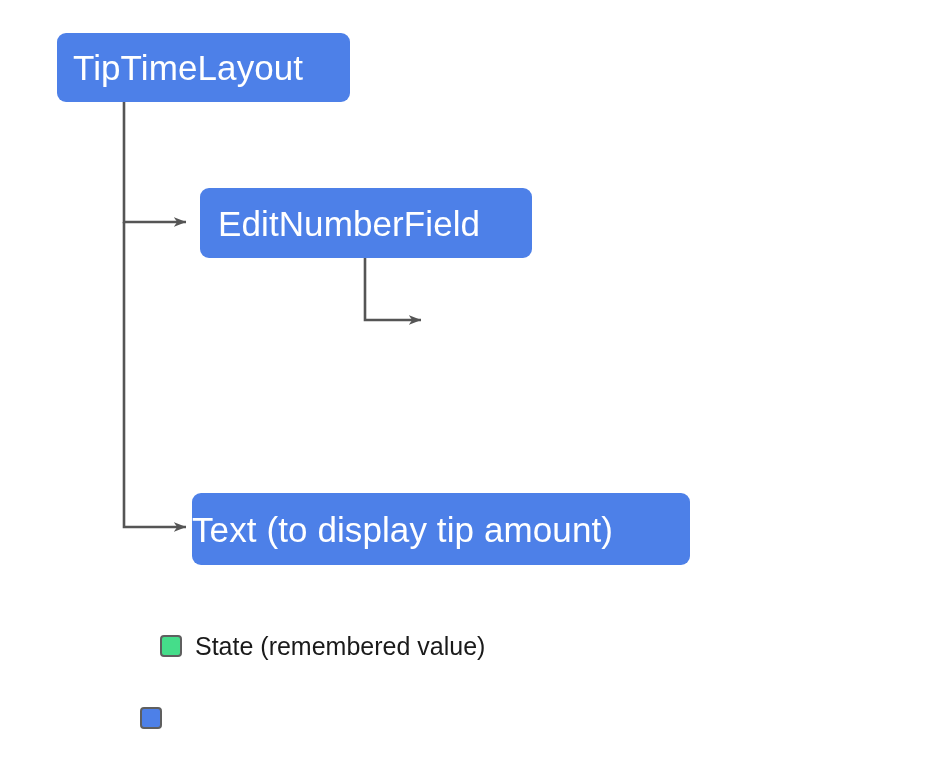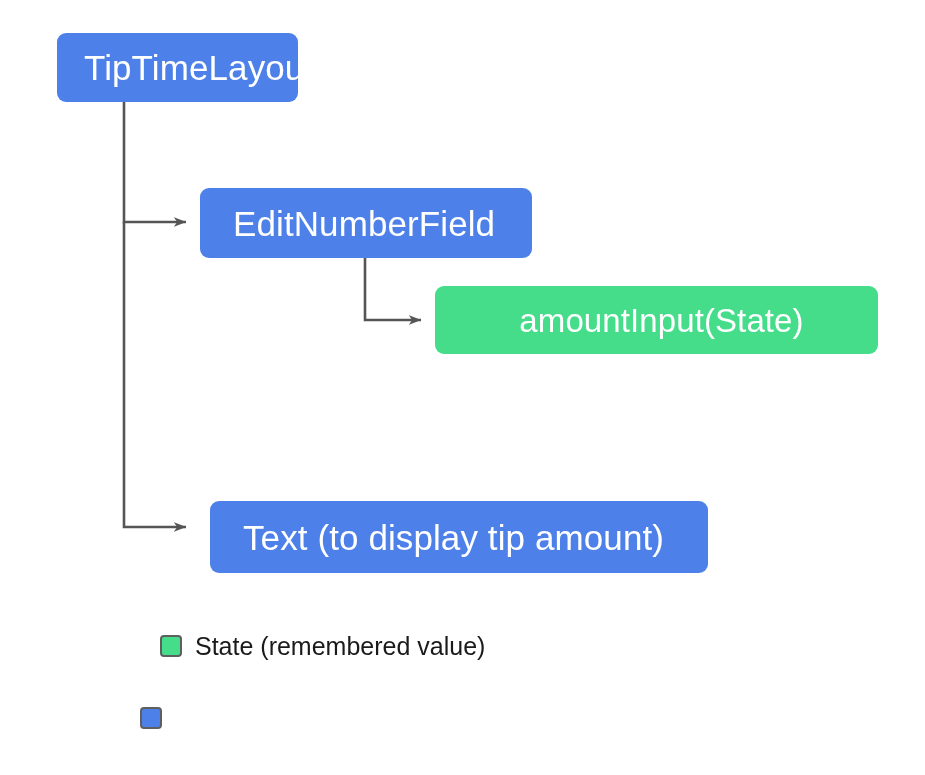--- a/index.html
+++ b/index.html
@@ -56,50 +56,48 @@
   }
 
   .node-label {
     display: block;
   }
 
   
   #node-tiptimelayout {
     left: 57px;
     top: 33px;
-    width: 241px;
+    width: 293px;
     height: 69px;
     font-size: 35px;
-    padding-left: 27px;
+    padding-left: 16px;
   }
   #node-editnumberfield {
     left: 200px;
     top: 188px;
     width: 332px;
     height: 70px;
     font-size: 35px;
-    padding-left: 33px;
+    padding-left: 18px;
   }
   #node-amountinput {
     left: 435px;
     top: 286px;
     width: 443px;
     height: 68px;
     font-size: 33px;
     justify-content: center;
     padding-left: 10px;
   }
   #node-text-tip {
-    left: 210px;
+    left: 192px;
     top: 493px;
     width: 498px;
     height: 72px;
     font-size: 35px;
-    padding-left: 33px;
-    margin-top: 8px;
   }
 
   
   #legend {
     position: absolute;
     left: 140px;
     top: 628px;
     width: 600px;
   }
   .legend-row {
@@ -156,23 +154,20 @@
   </svg>
 
   <div class="node composable" id="node-tiptimelayout">
     <span class="node-label">TipTimeLayout</span>
   </div>
 
   <div class="node composable" id="node-editnumberfield">
     <span class="node-label">EditNumberField</span>
   </div>
 
-  <div class="node state" id="node-amountinput">
-    <span class="node-label">amountInput(State)</span>
-  </div>
 
   <div class="node composable" id="node-text-tip">
     <span class="node-label">Text (to display tip amount)</span>
   </div>
 
   <div id="legend">
 
     <div class="legend-row" id="legend-row-state">
       <span class="legend-swatch state"></span>
       <span class="legend-text">State (remembered value)</span>

